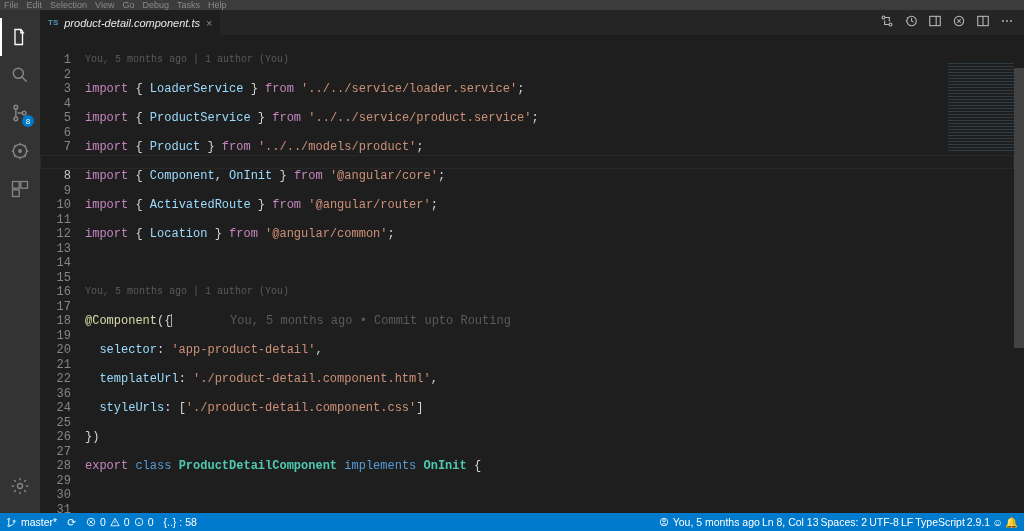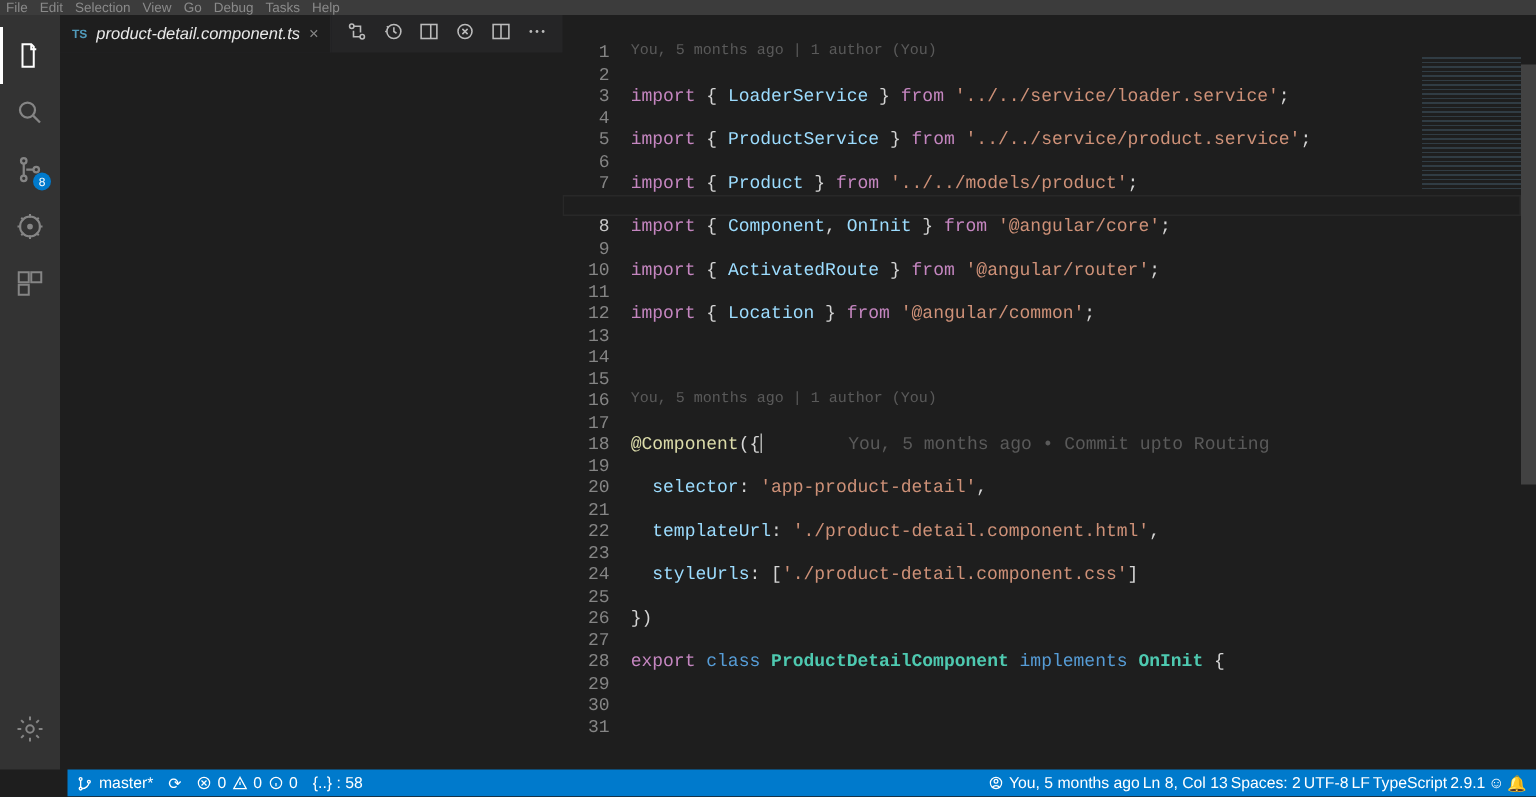--- a/index.html
+++ b/index.html
@@ -56,21 +56,21 @@
     border-radius: 8px;
     min-width: 12px; height: 12px;
     display: flex; align-items: center; justify-content: center;
     padding: 0 3px;
   }
   .editor-area {
     position: absolute;
     left: 40px; top: 10px; right: 0; bottom: 18px;
     background: #1e1e1e;
     display: flex;
-    flex-direction: row;
+    flex-direction: column;
   }
   .tabbar {
     height: 25px;
     background: #252526;
     display: flex;
     align-items: stretch;
   }
   .tab {
     display: flex;
     align-items: center;
@@ -163,21 +163,20 @@
     position: absolute;
     left: 0; right: 0; bottom: 0;
     height: 18px;
     background: #007acc;
     color: #fff;
     display: flex;
     align-items: center;
     font-size: 10.5px;
     padding: 0 6px;
     gap: 10px;
-    margin-left: 45px;
   }
   .statusbar .right { margin-left: auto; display: flex; gap: 2px; align-items: center;}
   .sb-seg { display: flex; align-items: center; gap: 4px; }
   
   .kw { color: #c586c0; }
   .kw2 { color: #569cd6; }
   .str { color: #ce9178; }
   .typ { color: #4ec9b0; font-weight: bold; }
   .var { color: #9cdcfe; }
   .pun { color: #d4d4d4; }
@@ -311,21 +310,21 @@
         <div class="ln">13</div>
         <div class="ln">14</div>
         <div class="ln">15</div>
         <div class="ln">16</div>
         <div class="ln">17</div>
         <div class="ln">18</div>
         <div class="ln">19</div>
         <div class="ln">20</div>
         <div class="ln">21</div>
         <div class="ln">22</div>
-        <div class="ln">23</div>
+        <div class="ln">36</div>
         <div class="ln">24</div>
         <div class="ln">25</div>
         <div class="ln">26</div>
         <div class="ln">27</div>
         <div class="ln">28</div>
         <div class="ln">29</div>
         <div class="ln">30</div>
         <div class="ln">31</div>
     </div>
     <div class="code">

